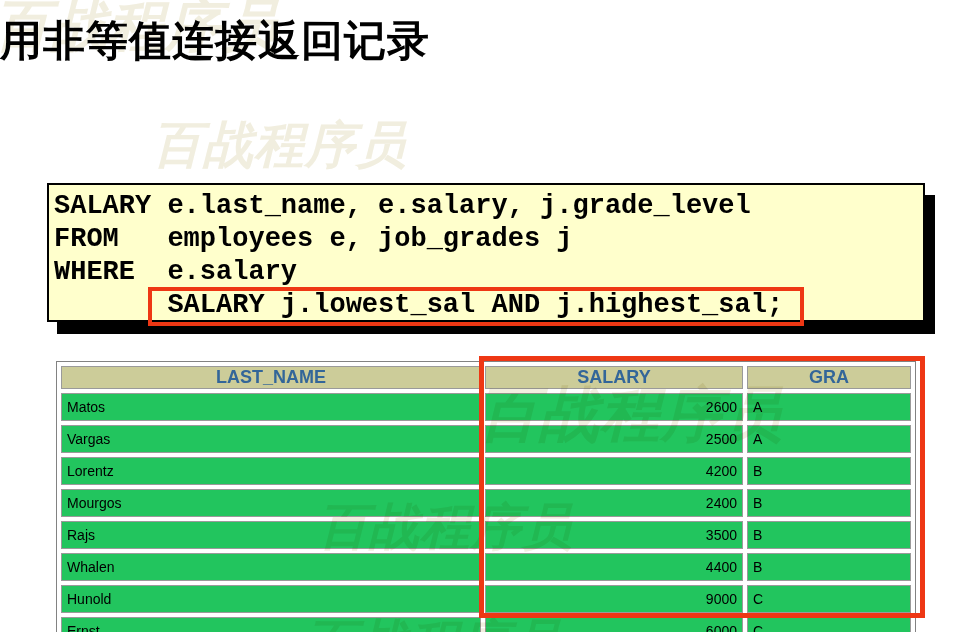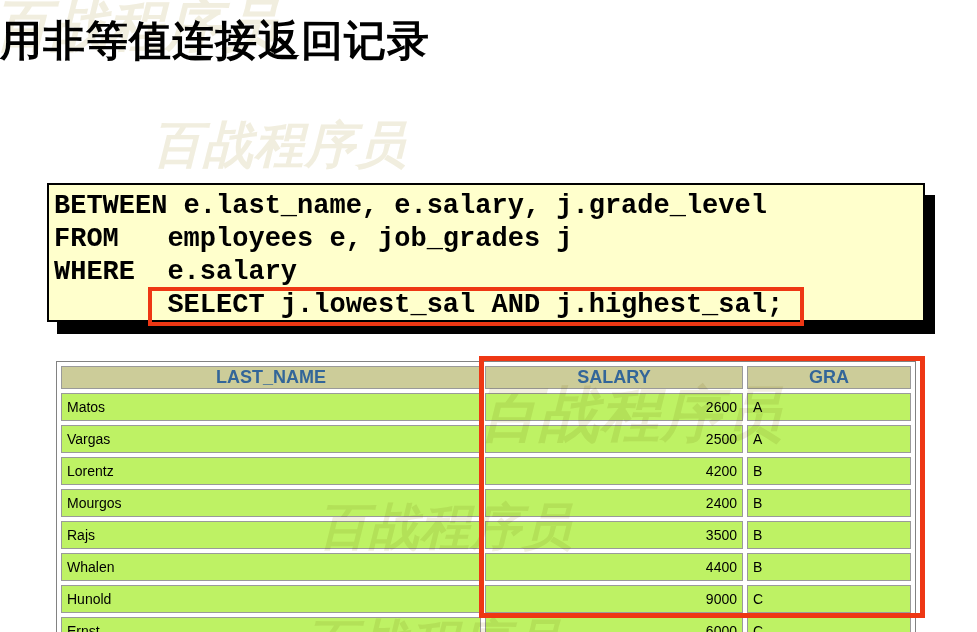--- a/index.html
+++ b/index.html
@@ -59,45 +59,45 @@
     border:1px solid #828282;background:#fff;
     table-layout:fixed;width:860px;
   }
   table.result th{
     background:var(--hdr-bg);color:var(--hdr-fg);
     border:1px solid var(--cell-border);
     font-size:18px;font-weight:700;text-align:center;
     height:21px;padding:0 4px;overflow:hidden;
   }
   table.result td{
-    background:#bef264;border:1px solid var(--cell-border);
+    background:#22c55e;border:1px solid var(--cell-border);
     font-size:14px;color:#000;height:28px;padding:0 5px;
     overflow:hidden;white-space:nowrap;
   }
   td.c-name{text-align:left;}
   td.c-salary{text-align:right;}
   td.c-grade{text-align:left;}
   .table-redbox{
     position:absolute;left:479px;top:356px;width:446px;height:262px;
     border:5px solid var(--red);z-index:10;pointer-events:none;
   }
 </style>
 </head>
 <body>
 
 <div class="wm wm1">百战程序员</div>
 <div class="wm wm2">百战程序员</div>
 
 <div class="title">用非等值连接返回记录</div>
 
 <div class="codebox">
-  <div class="codeline">BETWEEN e.last_name, e.salary, j.grade_level</div>
+  <div class="codeline">SALARY e.last_name, e.salary, j.grade_level</div>
   <div class="codeline">FROM   employees e, job_grades j</div>
   <div class="codeline">WHERE  e.salary</div>
-  <div class="codeline">       SELECT j.lowest_sal AND j.highest_sal;</div>
+  <div class="codeline">       SALARY j.lowest_sal AND j.highest_sal;</div>
 </div>
 <div class="code-redbox"></div>
 
 <div class="result-wrap">
   <table class="result">
     <colgroup>
       <col style="width:420px">
         <col style="width:258px">
         <col style="width:164px">
     </colgroup>

